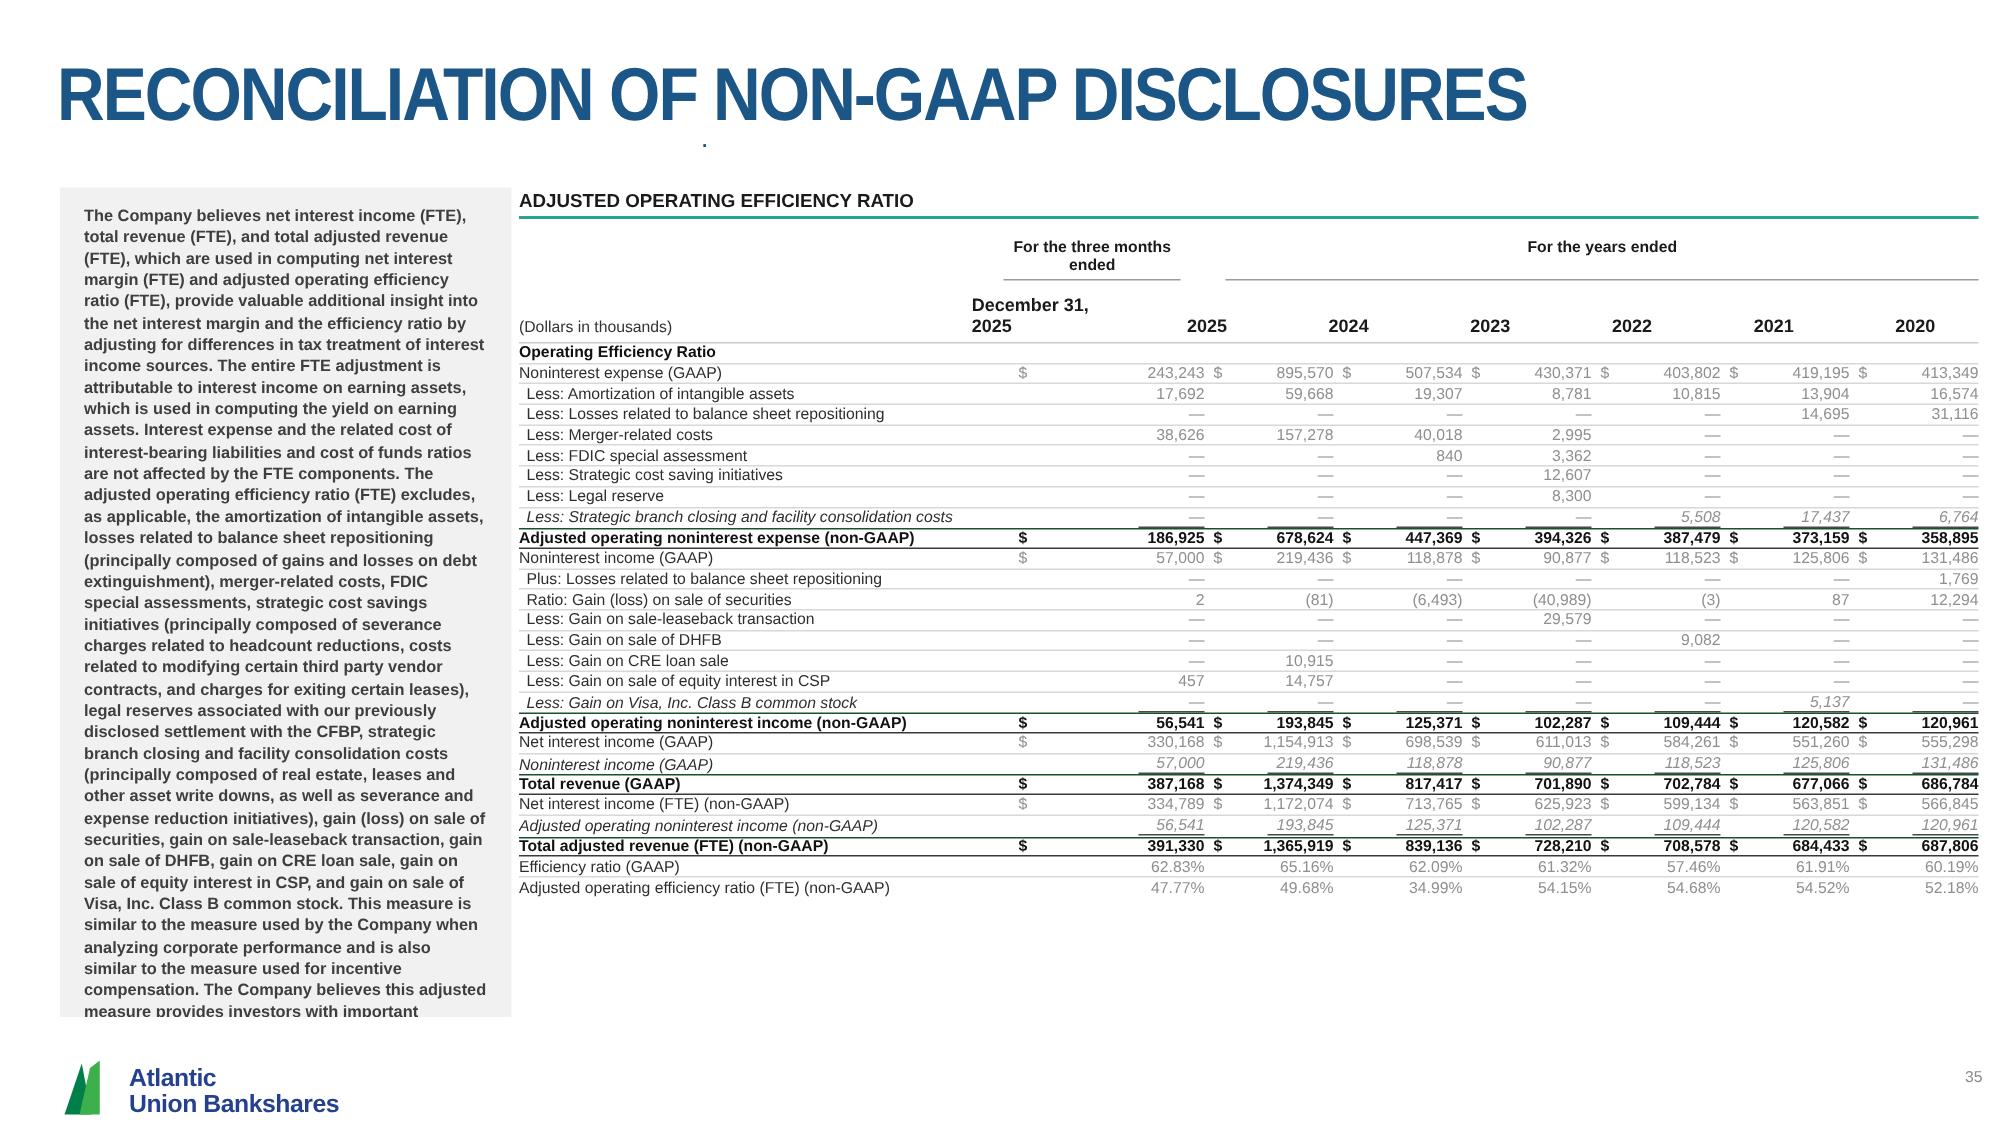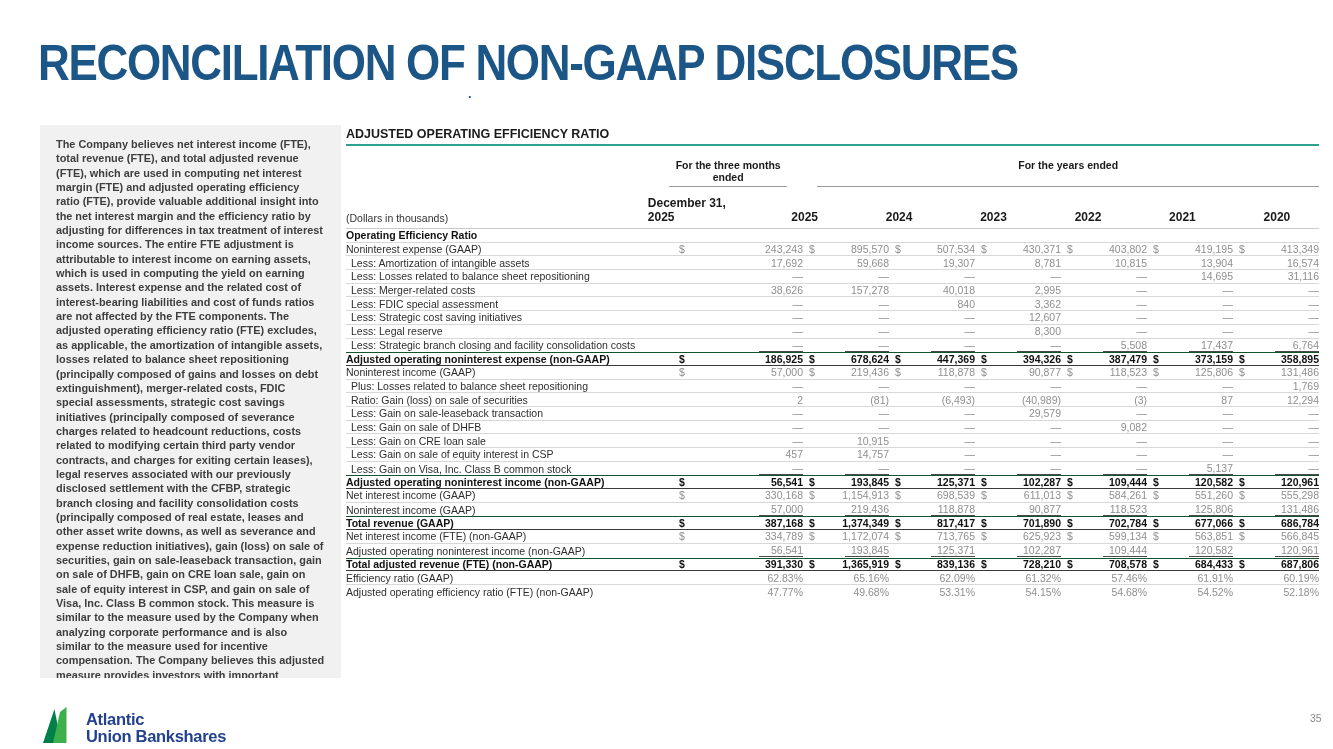--- a/index.html
+++ b/index.html
@@ -63,21 +63,21 @@
     display:flex;justify-content:space-between;box-sizing:border-box;padding-left:6px;
   }
   .trow .num.first{width:130px;}
   .trow .num.rest{width:86px;}
   .trow .num .dol{color:#8F8F8F;}
   .trow .num .val{color:#8F8F8F;display:inline-block;min-width:44px;text-align:right;}
   .trow.section .label{font-weight:700;color:#111111;}
   .trow.bold .label{font-weight:700;color:#111111;}
   .trow.bold .val,.trow.bold .dol{font-weight:700;color:#111111;}
   .trow.total{border-top:1px solid #14532d;border-bottom:1px solid #3A3A3A;}
-  .trow.pretotal{border-bottom:none;}
+  .trow.pretotal{border-bottom:none;font-style:italic;}
   .trow.pretotal .val{border-bottom:1px solid #4A4A4A;}
   
   .logo{position:absolute;left:42px;top:706px;display:flex;align-items:flex-end;}
   .logo-mark{width:36px;height:38px;}
   .logo-text{
     margin-left:8px;font-weight:800;font-size:16.5px;line-height:16.5px;
     color:#23418E;letter-spacing:-0.3px;margin-top:2px;white-space:nowrap;
   }
   .page-number{position:absolute;left:1284px;top:712px;font-size:10.5px;color:#8A8A8A;margin-left:26px;}
 </style>
@@ -895,21 +895,21 @@
         <div class="num first">
           <span class="dol"></span>
           <span class="val">47.77%</span>
         </div>
         <div class="num rest">
           <span class="dol"></span>
           <span class="val">49.68%</span>
         </div>
         <div class="num rest">
           <span class="dol"></span>
-          <span class="val">53.31%</span>
+          <span class="val">34.99%</span>
         </div>
         <div class="num rest">
           <span class="dol"></span>
           <span class="val">54.15%</span>
         </div>
         <div class="num rest">
           <span class="dol"></span>
           <span class="val">54.68%</span>
         </div>
         <div class="num rest">

